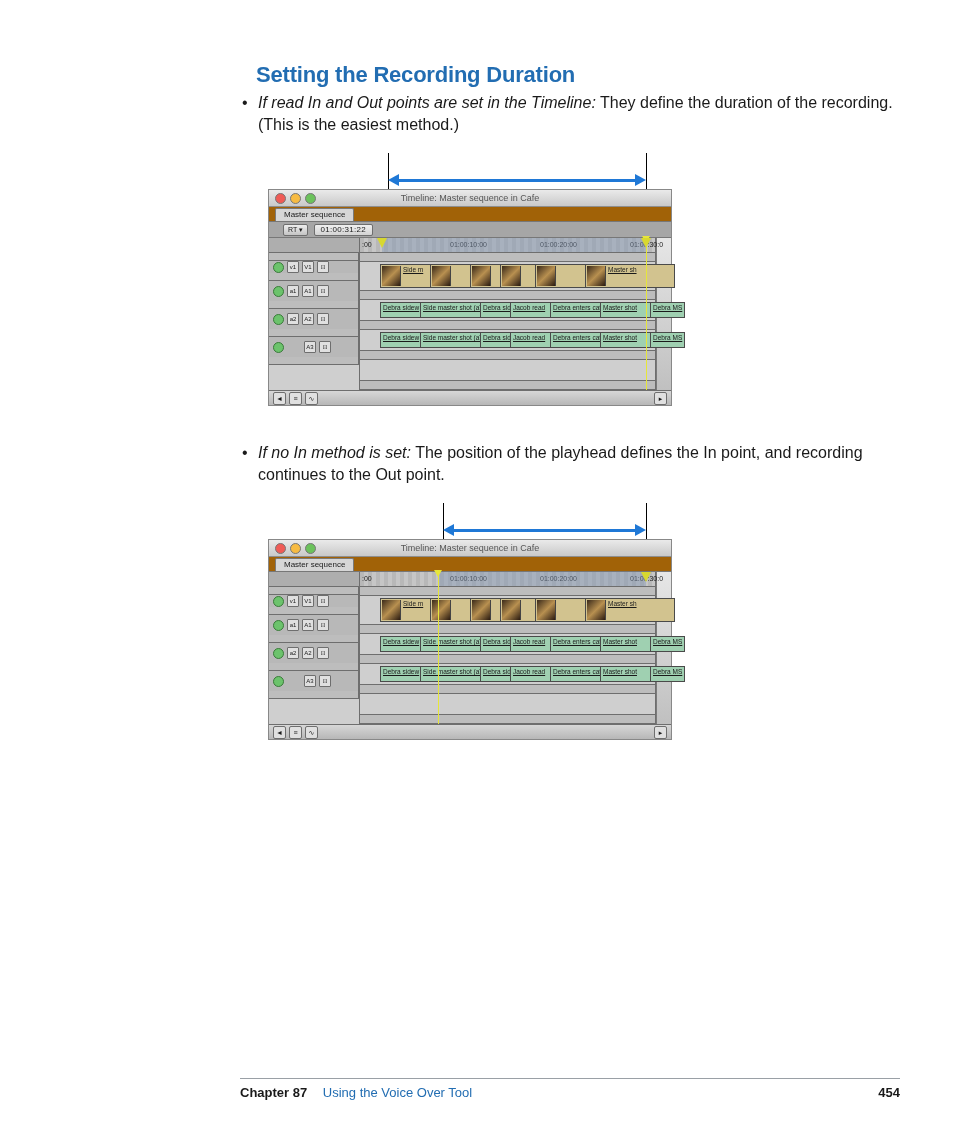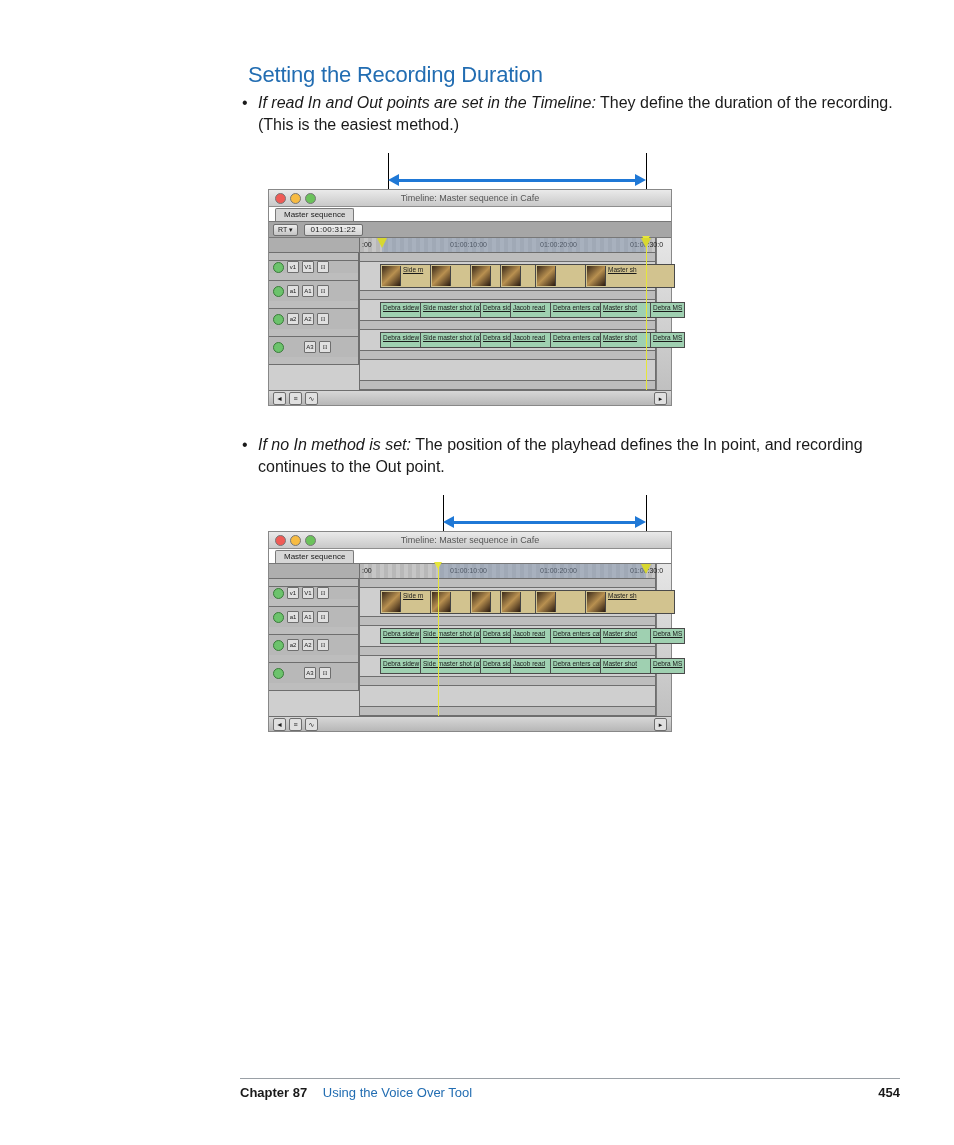--- a/index.html
+++ b/index.html
@@ -21,41 +21,41 @@
     font-family:"Myriad Pro","Helvetica Neue",Helvetica,Arial,sans-serif;
     color:var(--text);
     width:954px;height:1145px;
     position:relative;
   }
   .page{
     position:absolute;left:240px;top:62px;width:660px;
   }
   h2{
     color:var(--accent);
-    font-size:22px;font-weight:400;
-    margin:0 0 4px 8px;
+    font-size:22px;font-weight:700;
+    margin:0 0 4px 16px;
     letter-spacing:-0.2px;
   }
   p.body{
     font-size:16px;line-height:1.35;
     margin:0 0 16px 0;
   }
   ul.bullets{list-style:none;margin:0;padding:0;}
   ul.bullets>li{
     font-size:16px;line-height:1.35;
     padding-left:18px;position:relative;margin-bottom:16px;
   }
   ul.bullets>li::before{
     content:"•";position:absolute;left:2px;top:0;
   }
   .em{font-style:italic;}
 
   
   .figure{
-    width:404px;margin:18px 0 28px 10px;
+    width:404px;margin:18px 0 36px 10px;
     position:relative;
   }
   .arrowbar{position:relative;height:36px;}
   .arrowline{
     position:absolute;top:26px;height:3px;background:var(--arrow);
   }
   .arrowtick{
     position:absolute;top:0;bottom:0;width:1px;background:#000;
   }
   .arrowhead{
@@ -73,31 +73,31 @@
     height:16px;position:relative;
     background:linear-gradient(#eaeaea,#c9c9c9);
     font-size:9px;color:#555;text-align:center;line-height:16px;
     border-bottom:1px solid #8e8e8e;
     font-family:"Lucida Grande",Helvetica,Arial,sans-serif;
   }
   .trafficlights{position:absolute;left:6px;top:3px;display:flex;gap:4px;}
   .tl{width:9px;height:9px;border-radius:50%;border:1px solid #777;}
   .tl.r{background:#f05b56;} .tl.y{background:#f7bb42;} .tl.g{background:#6bc25b;}
   .tabrow{
-    height:14px;background:#ffffff;border-bottom:1px solid #777;position:relative;
+    height:14px;background:#a16207;border-bottom:1px solid #777;position:relative;
   }
   .tab{
     position:absolute;left:6px;top:1px;height:12px;padding:0 8px;
     background:#d6d6d6;border:1px solid #7a7a7a;border-bottom:none;
     font-size:8px;line-height:12px;border-radius:2px 2px 0 0;
     font-family:"Lucida Grande",Helvetica,Arial,sans-serif;
   }
   .toolbar{
     height:15px;background:#a6a6a6;border-bottom:1px solid #777;
-    display:flex;align-items:center;gap:6px;padding:0 4px;
+    display:flex;align-items:center;gap:6px;padding:0 14px;
     font-size:8px;font-family:"Lucida Grande",Helvetica,Arial,sans-serif;
   }
   .rtbtn{
     background:linear-gradient(#ededed,#c4c4c4);border:1px solid #6e6e6e;
     padding:0 4px;border-radius:2px;height:10px;line-height:10px;font-size:7px;
   }
   .tcbox{
     background:linear-gradient(#efefef,#d3d3d3);border:1px solid #6e6e6e;
     padding:0 6px;border-radius:2px;height:10px;line-height:10px;font-size:8px;
     letter-spacing:0.3px;

